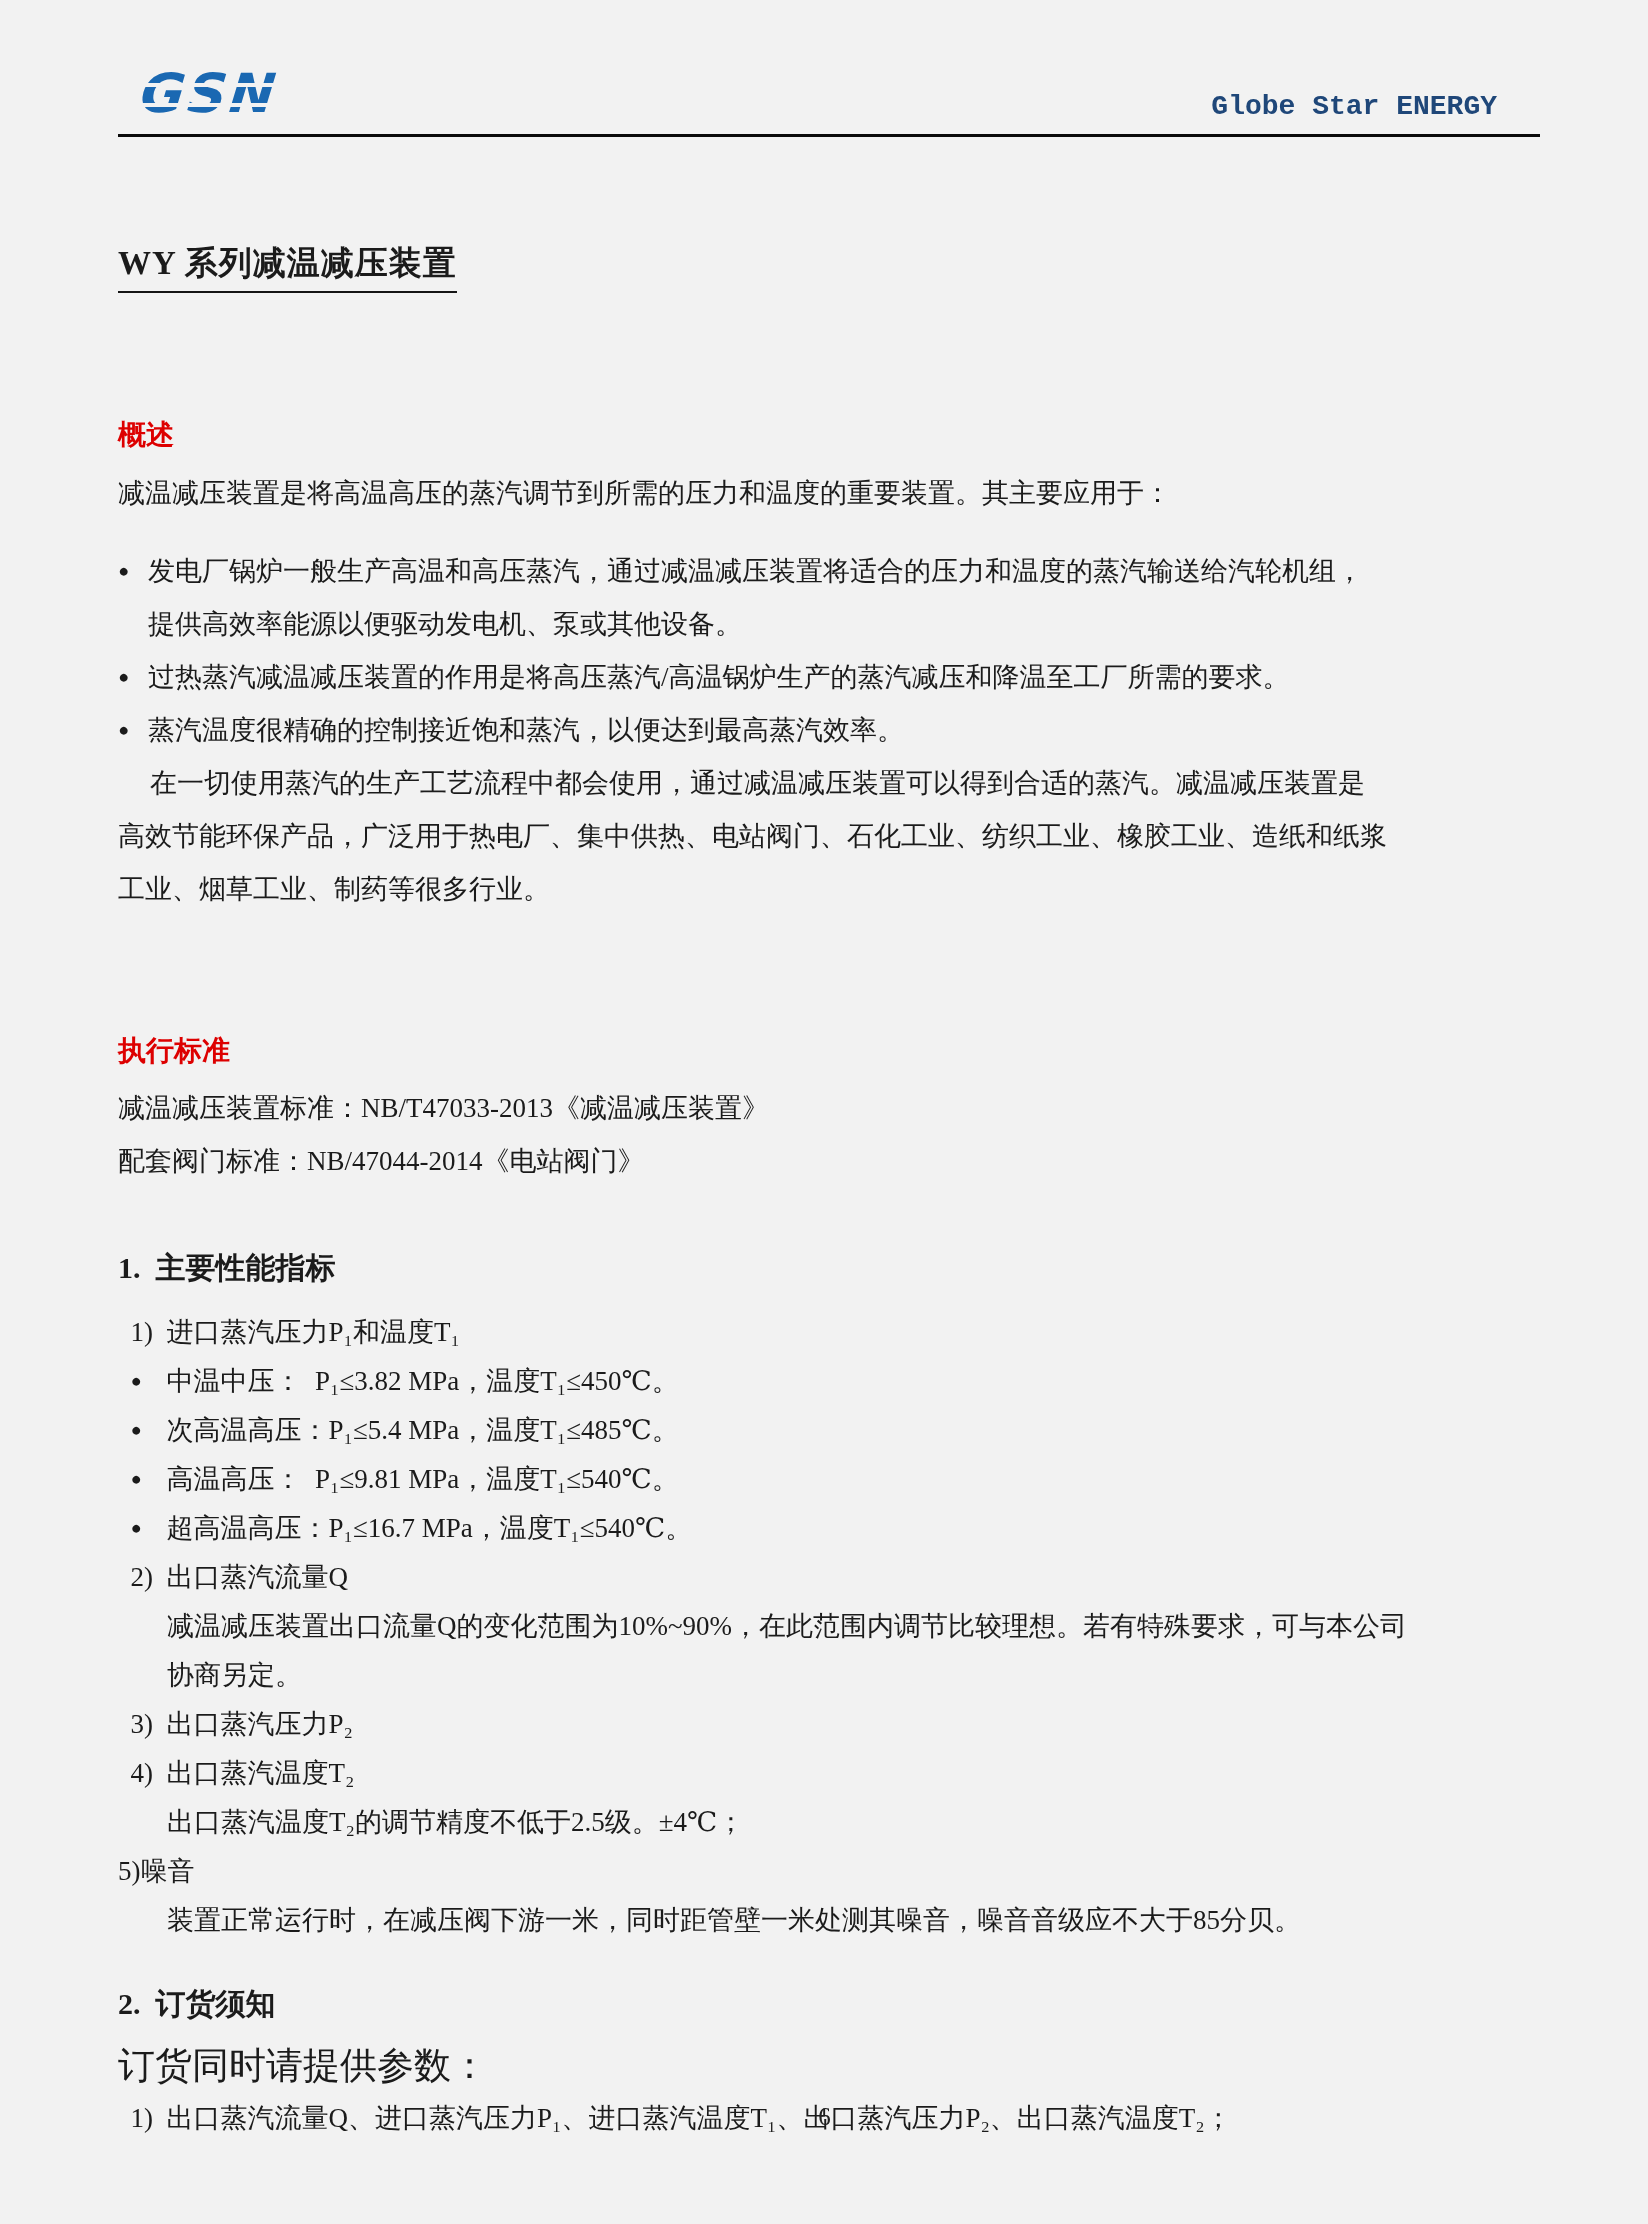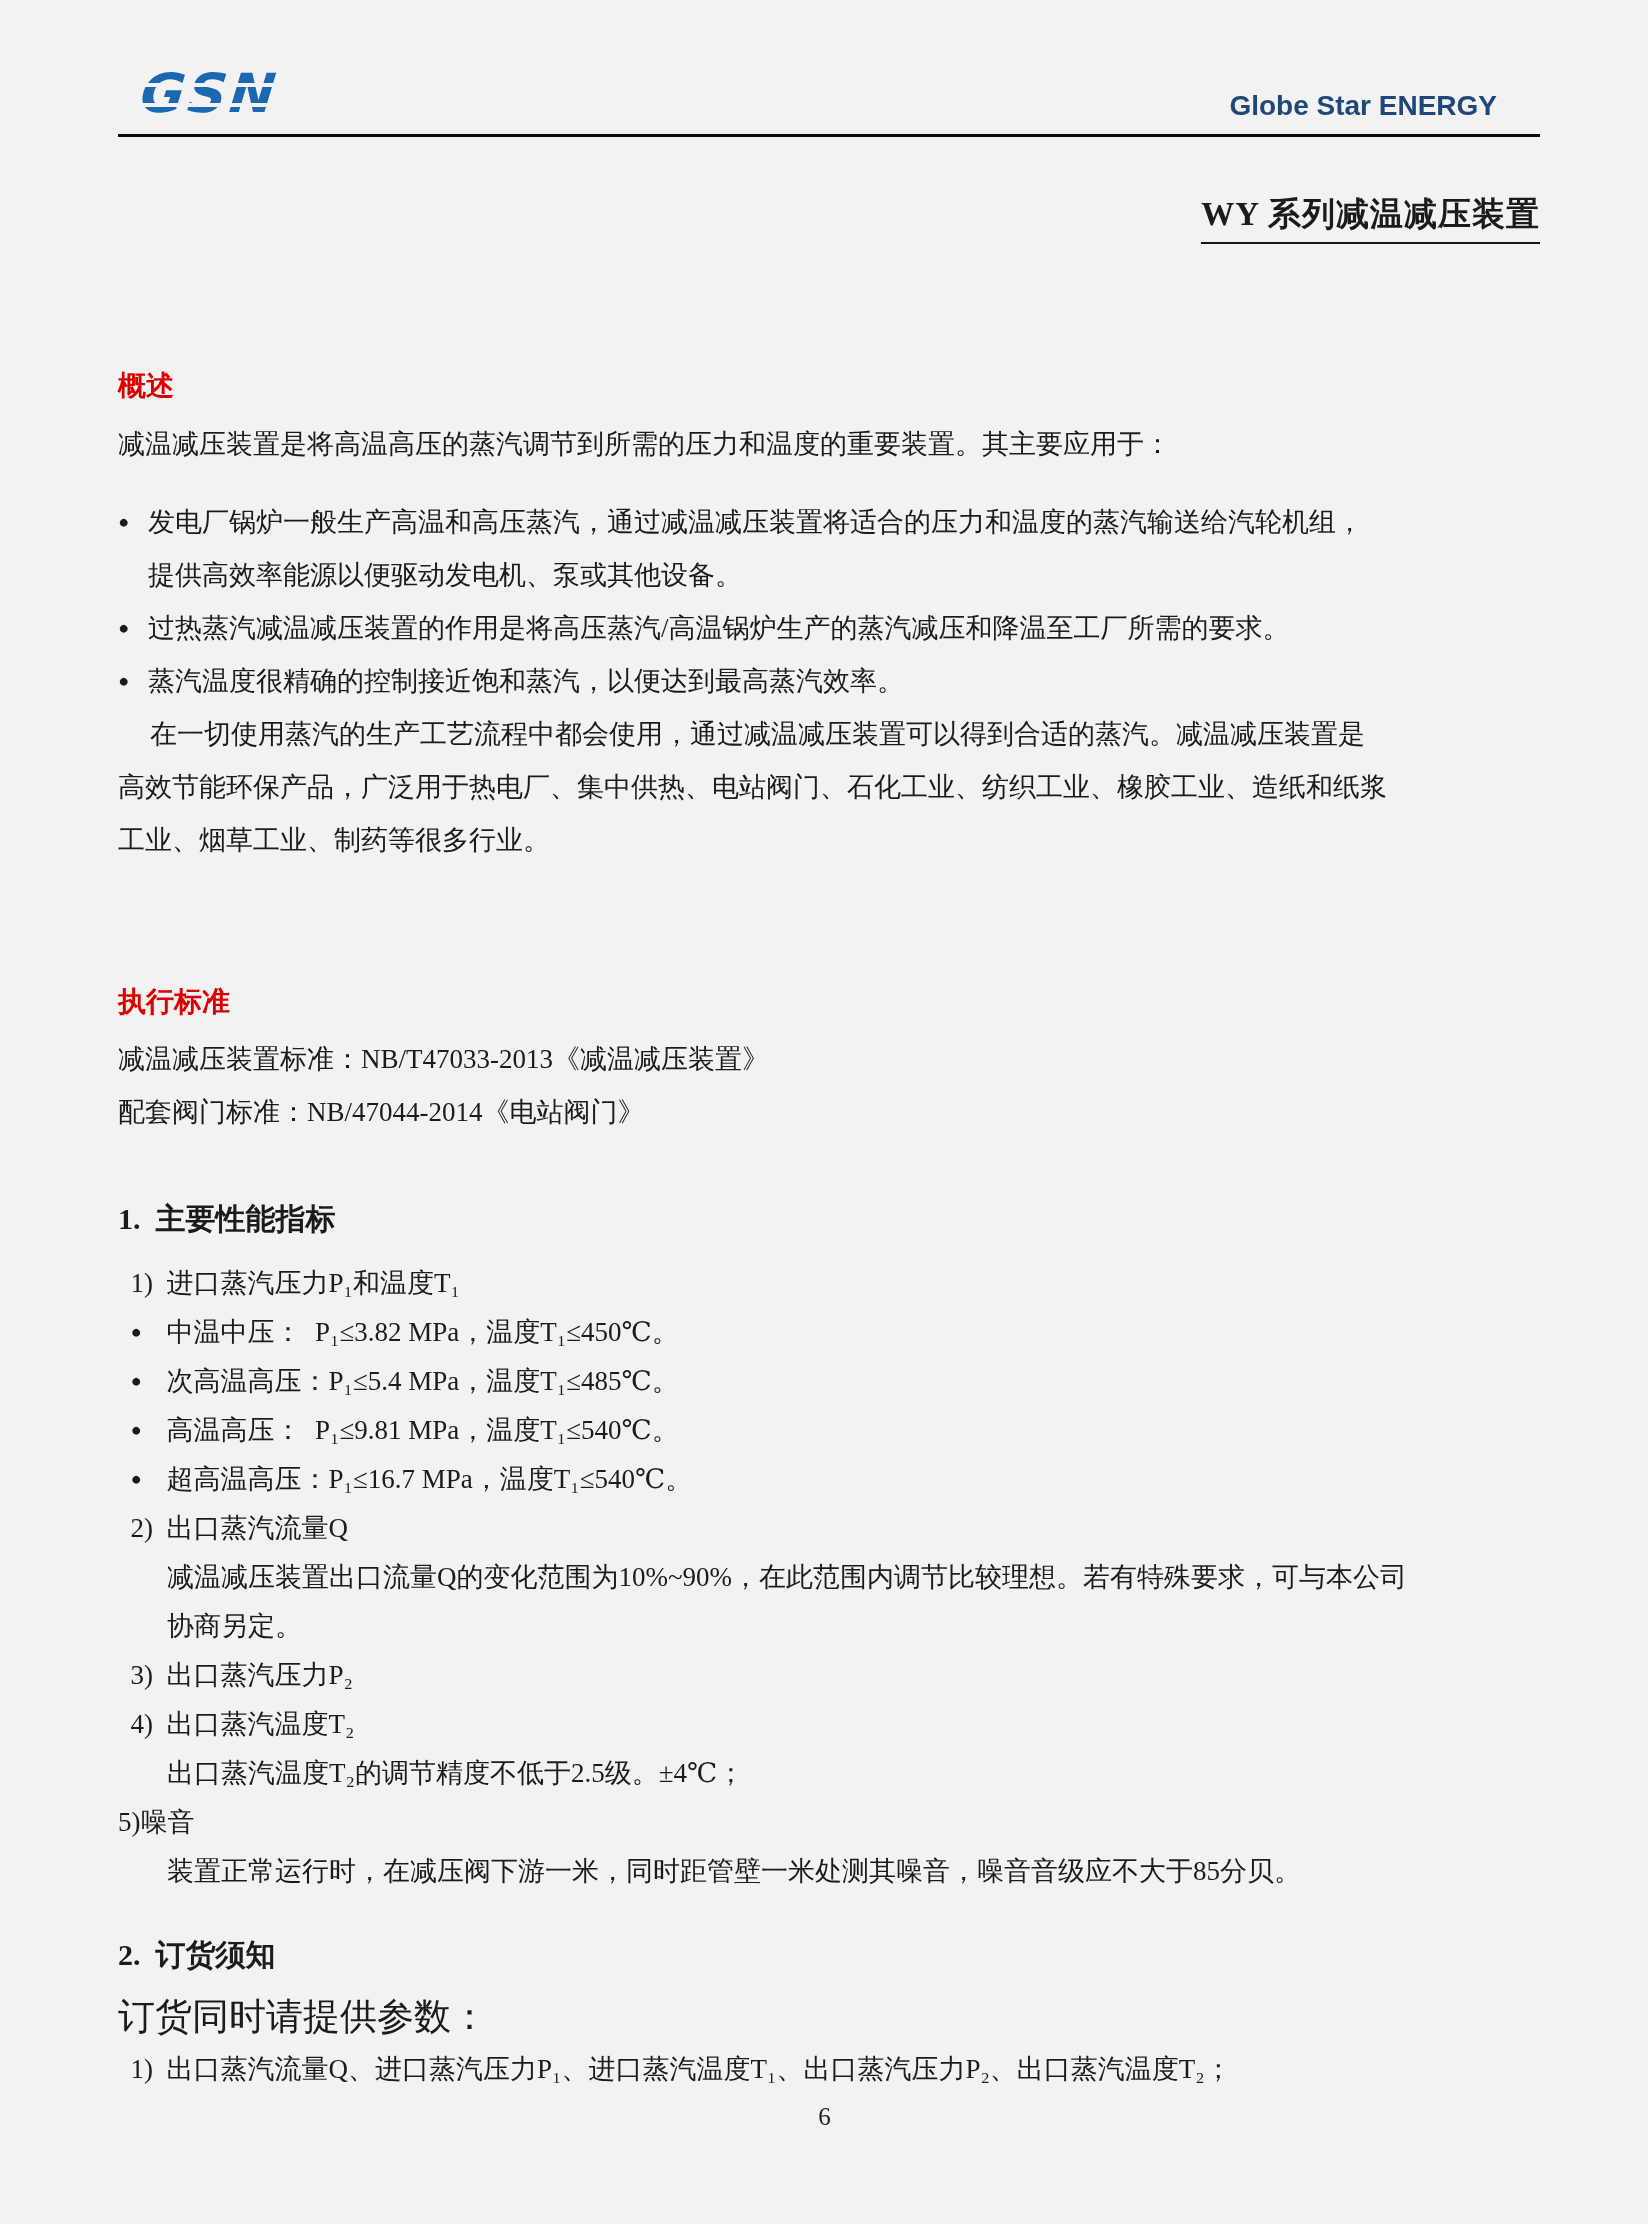--- a/index.html
+++ b/index.html
@@ -27,25 +27,25 @@
     font-style:italic;font-weight:bold;
     font-size:54px;line-height:60px;letter-spacing:2.9px;
     color:#1a68b2;
     transform:skewX(-6deg);
   }
   .logo .stripe{position:absolute;left:-5.8px;right:-1.9px;height:3.9px;background:#f2f2f2;}
   .logo .stripe.s1{top:19.4px;}
   .logo .stripe.s2{top:39px;}
   .company{
     margin-right:43px;margin-bottom:1.9px;
-    font-family:Liberation Sans, sans-serif;
+    font-family:Liberation Mono, monospace;
     font-weight:bold;font-size:28px;color:#1f4779;
   }
   
-  .title-wrap{text-align:right;margin-top:55px;}
+  .title-wrap{text-align:left;margin-top:104px;}
   .title{
     display:inline-block;
     font-size:33px;font-weight:bold;letter-spacing:1px;
     border-bottom:2.9px solid #151515;padding-bottom:4.9px;
   }
   
   .red-heading{margin-top:0;font-size:28px;font-weight:bold;color:#dd0000;line-height:39px;}
   .num-heading{font-size:30px;font-weight:bold;line-height:43px;}
   
   .overview{margin-top:122px;}

